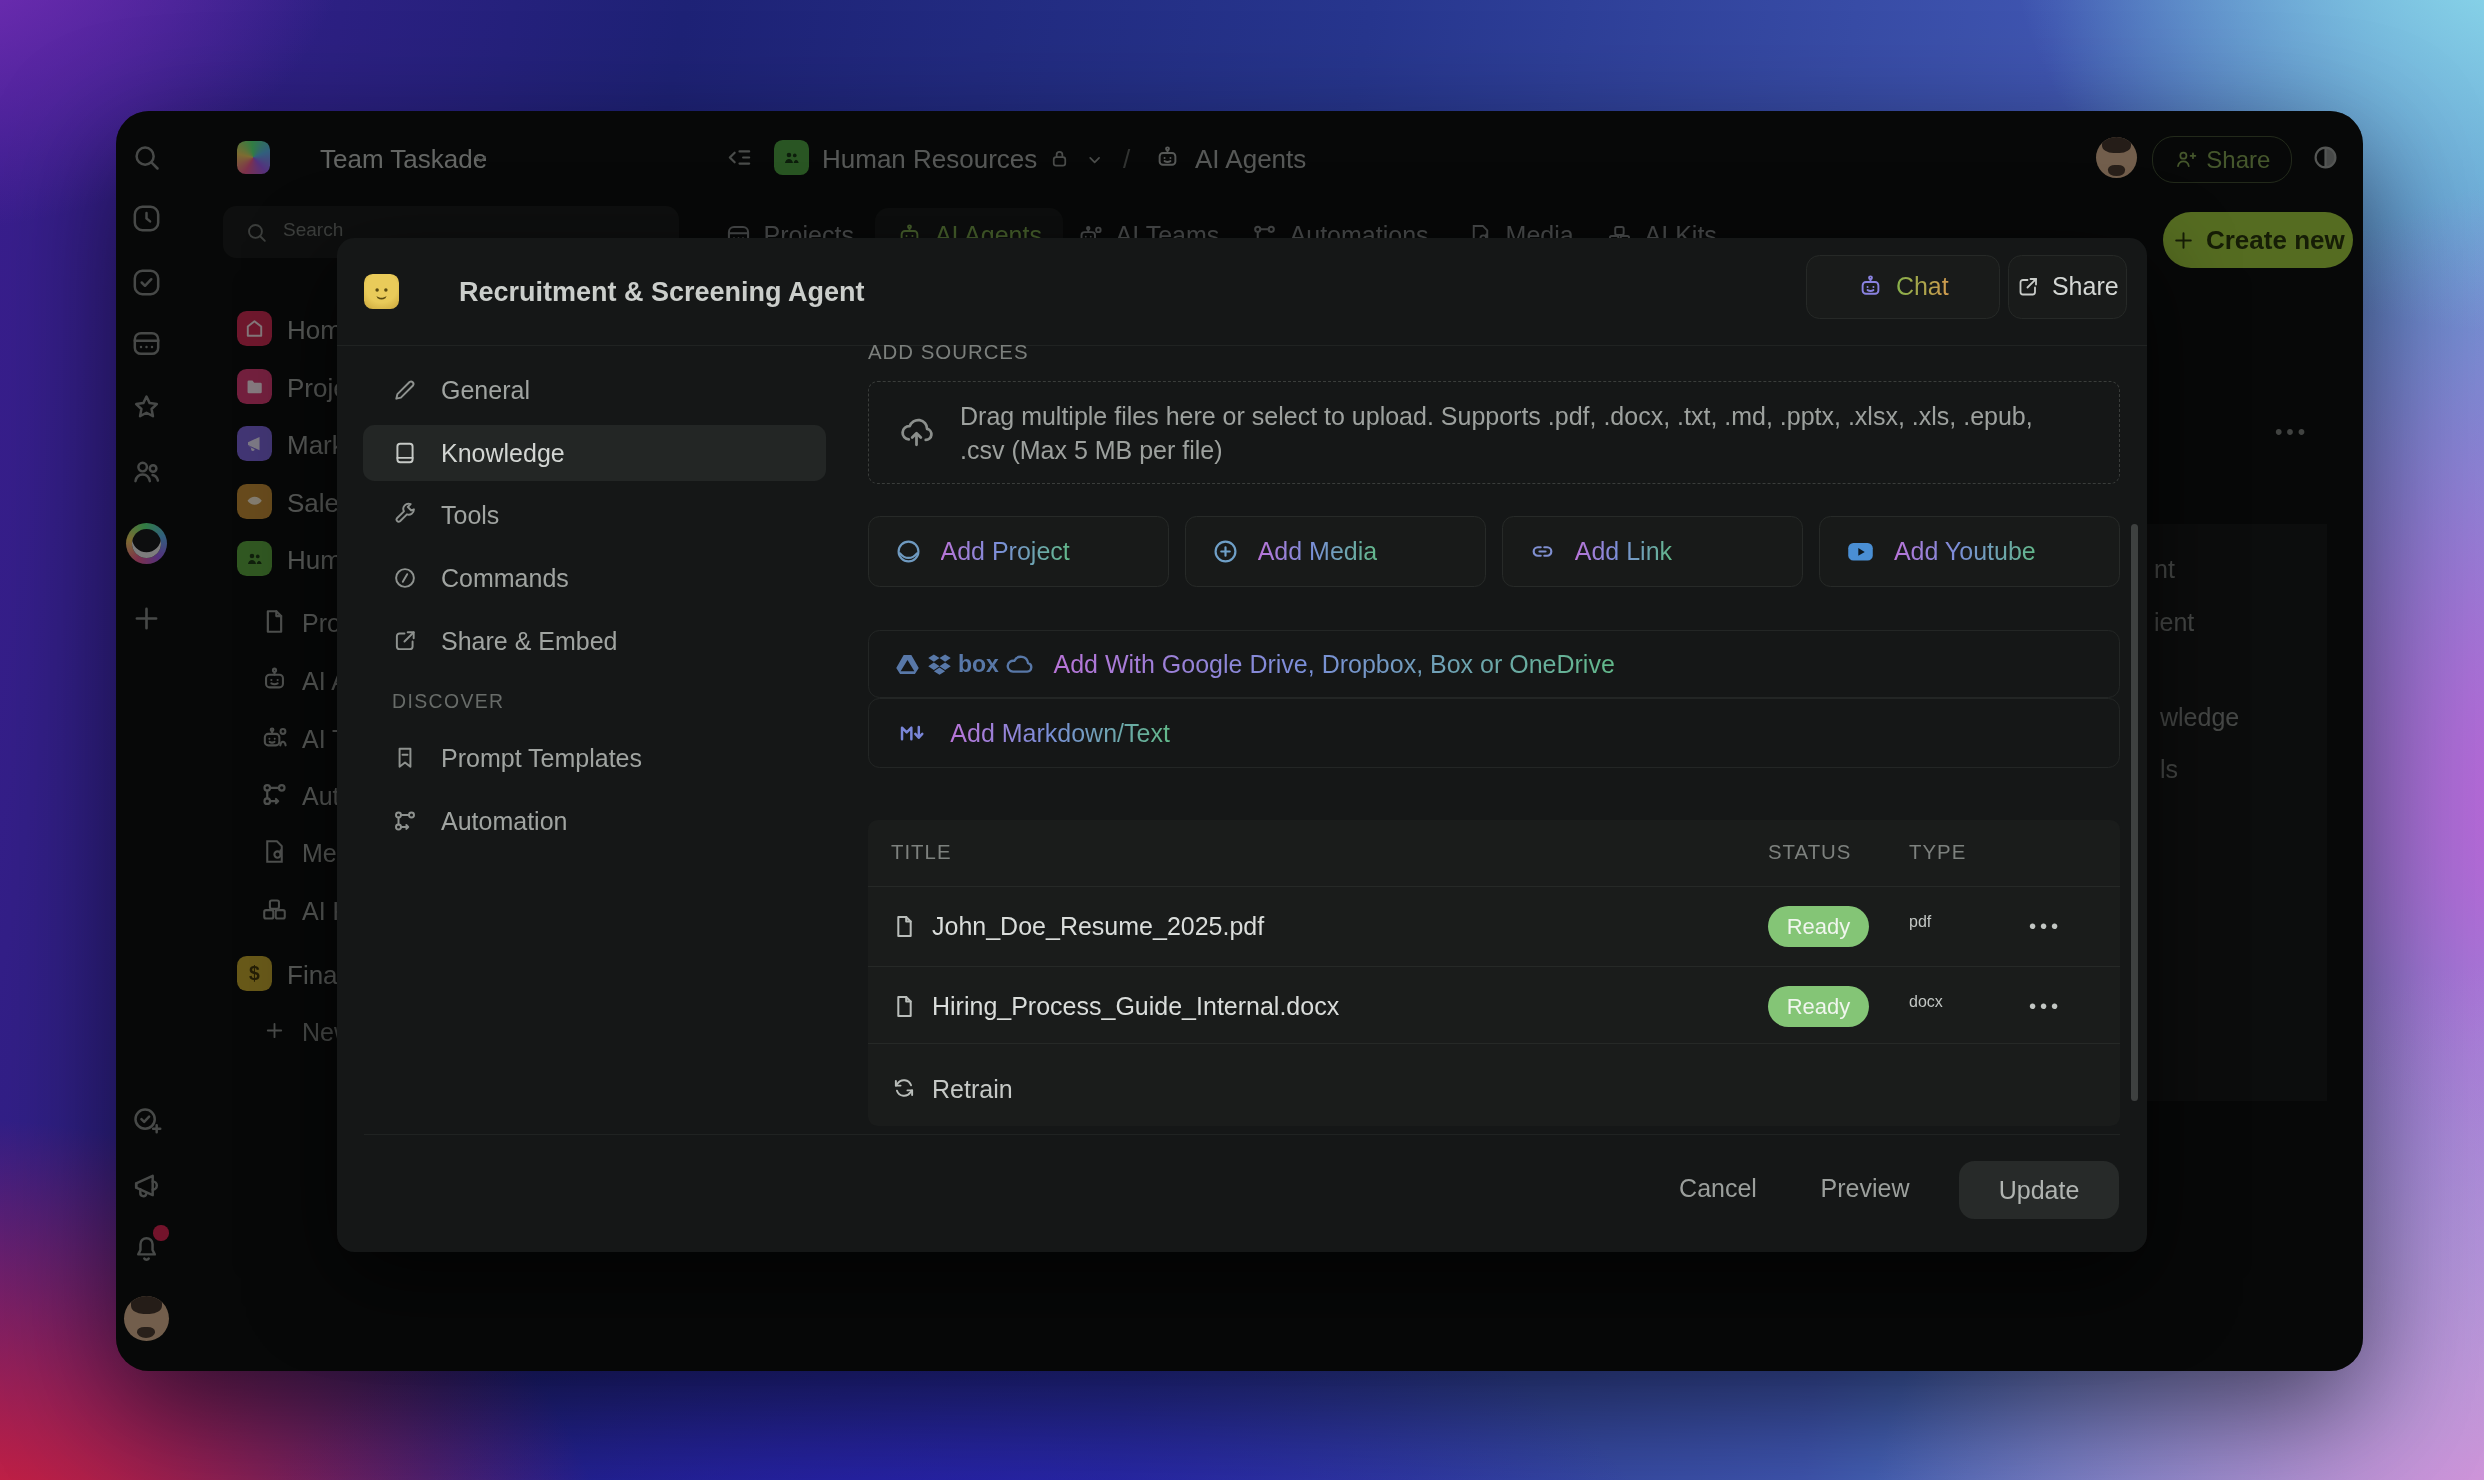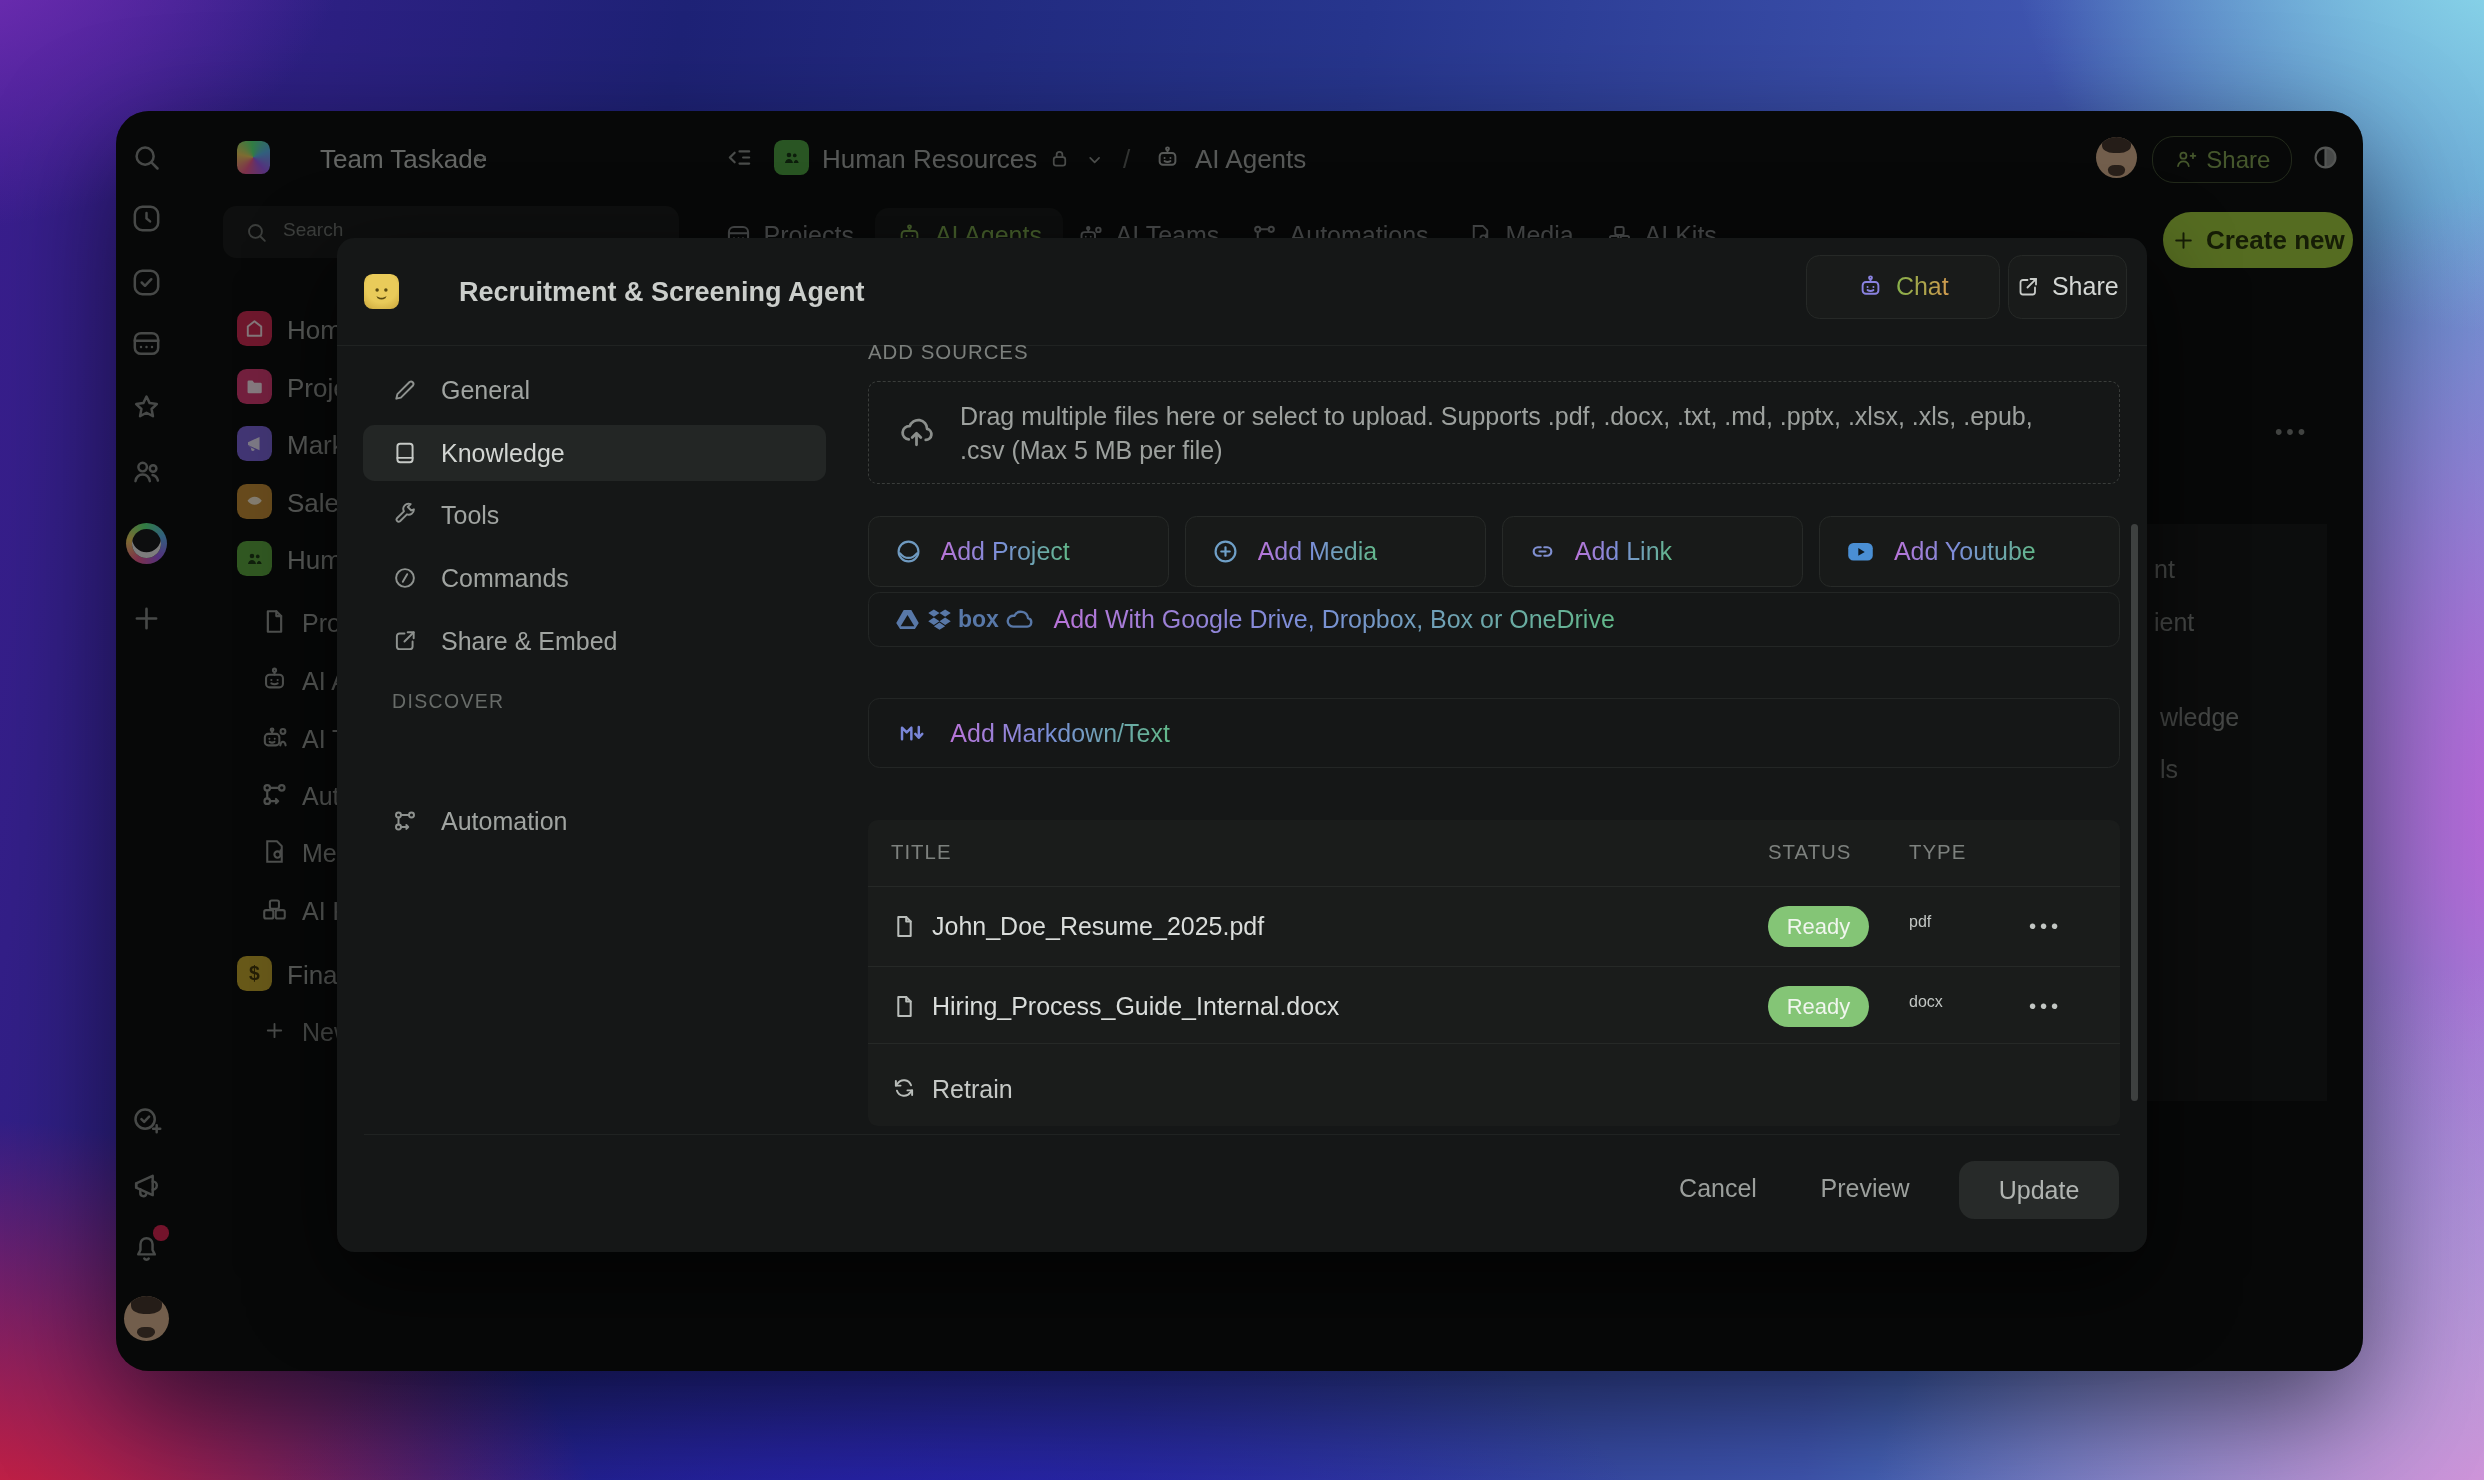--- a/index.html
+++ b/index.html
@@ -716,20 +716,28 @@
       </div>
       <div class="nav-item" style="top:375px">
         <span class="ic">
             <svg viewBox="0 0 27 27" width="26" height="26">
               <use href="#i-shareext"></use>
             </svg>
           </span>
         <span>Share &amp; Embed</span>
       </div>
       <div class="discover">DISCOVER</div>
+      <div class="nav-item" style="top:492px">
+        <span class="ic">
+            <svg viewBox="0 0 27 27" width="26" height="26">
+              <use href="#i-bookmark"></use>
+            </svg>
+          </span>
+        <span>Prompt Templates</span>
+      </div>
       <div class="nav-item" style="top:555px">
         <span class="ic">
             <svg viewBox="0 0 27 27" width="26" height="26">
               <use href="#i-flow"></use>
             </svg>
           </span>
         <span>Automation</span>
       </div>
 
       <div class="heading">ADD SOURCES</div>
@@ -771,21 +779,21 @@
         <div class="src-btn">
           <span class="ic" style="width:31px;height:31px;color:#4a8fd4">
               <svg viewBox="0 0 32 32" width="31" height="31">
                 <use href="#i-yt"></use>
               </svg>
             </span>
           <span class="grad">Add Youtube</span>
         </div>
       </div>
 
-      <div class="wide-row" style="top:354px;height:55px;gap:5px">
+      <div class="wide-row" style="top:392px;height:68px;gap:5px">
         <span class="ic brand" style="width:27px;height:27px">
             <svg viewBox="0 0 28 28" width="27" height="27">
               <use href="#i-gdrive"></use>
             </svg>
           </span>
         <span class="ic brand" style="width:27px;height:27px">
             <svg viewBox="0 0 28 28" width="27" height="27">
               <use href="#i-dropbox"></use>
             </svg>
           </span>

